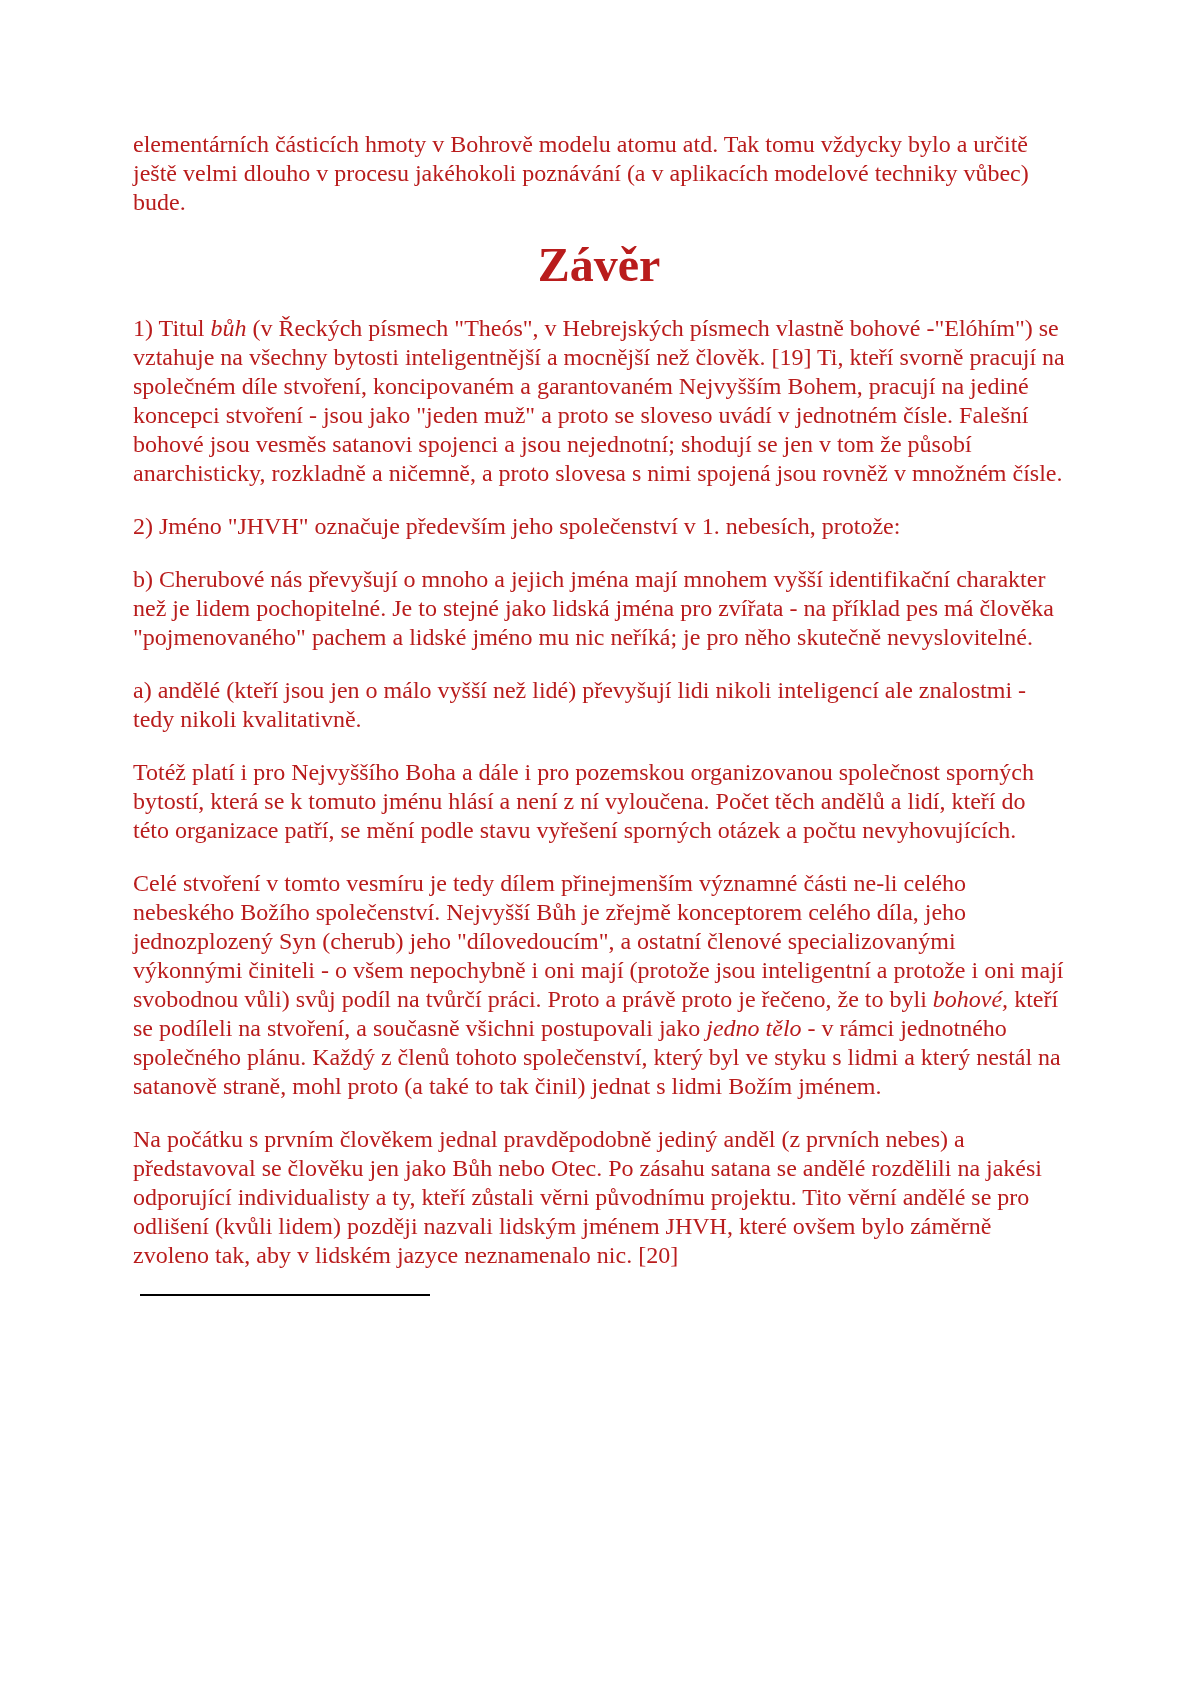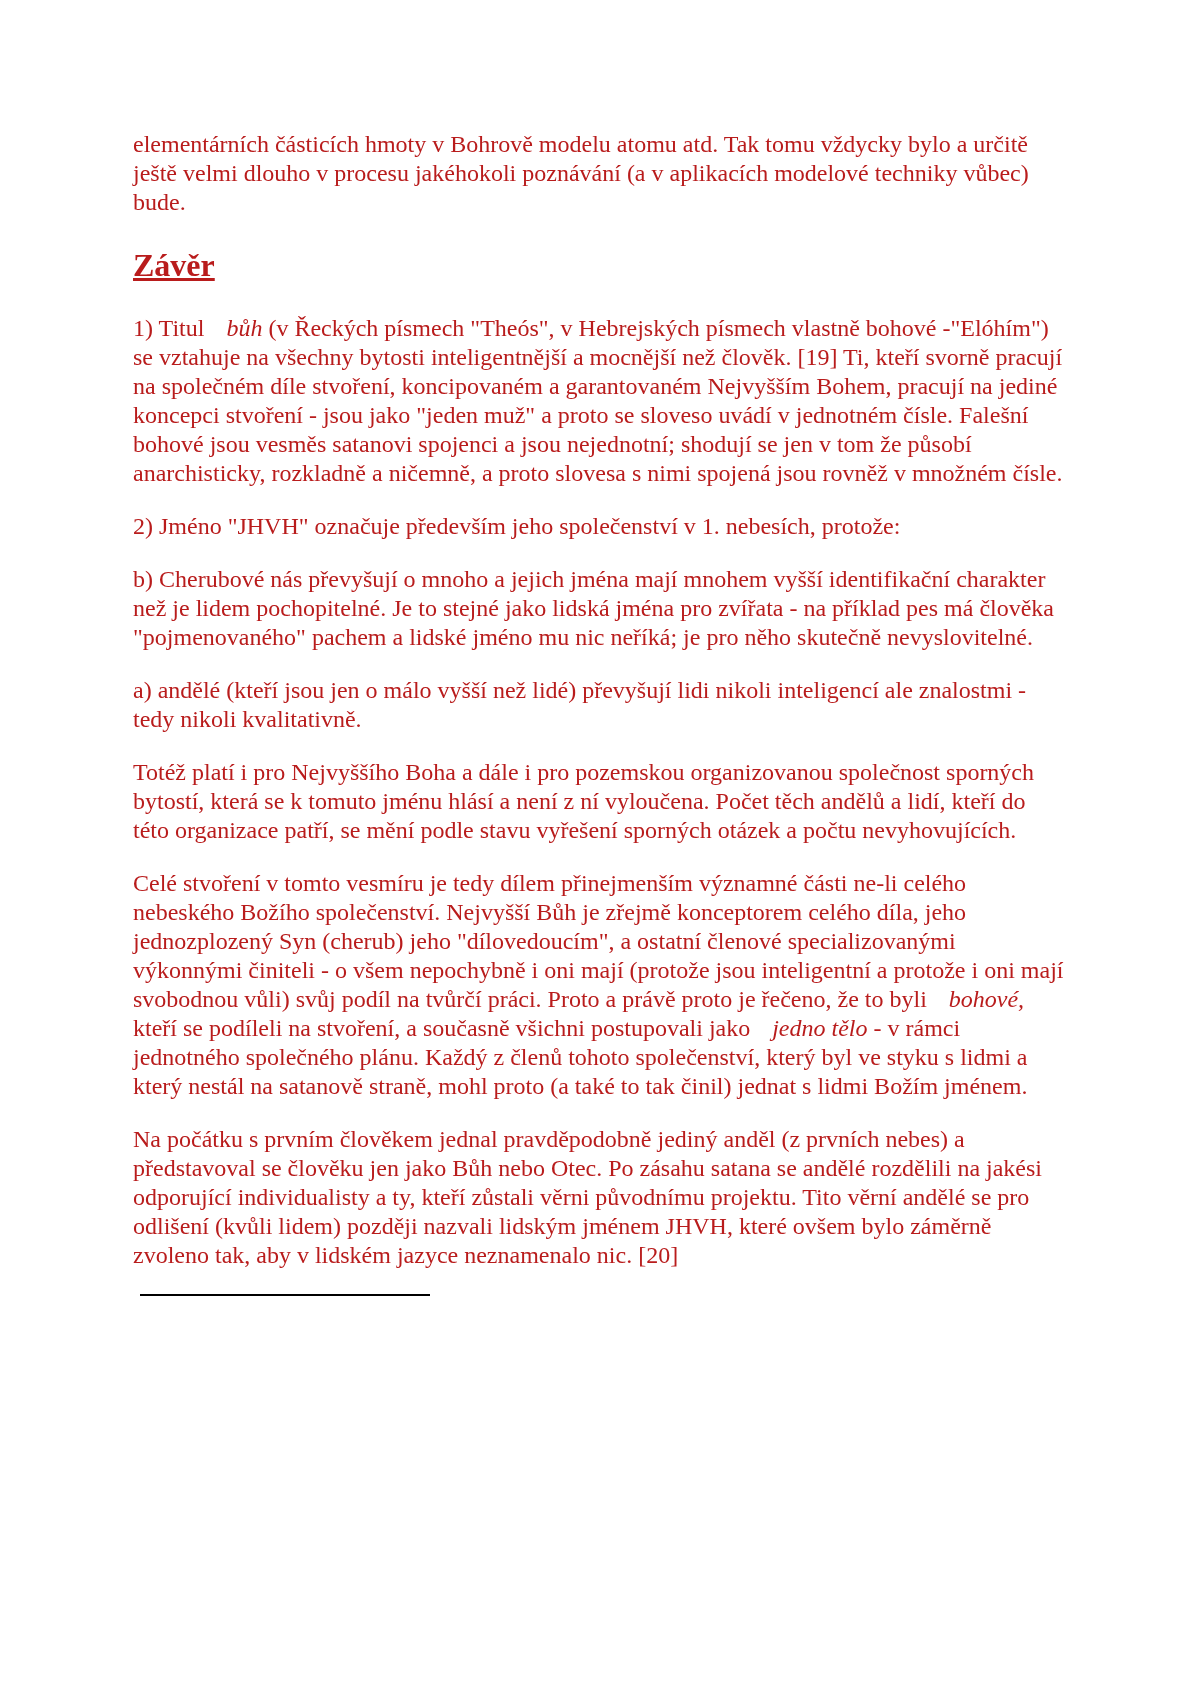--- a/index.html
+++ b/index.html
@@ -23,28 +23,28 @@
     left: 133px;
     top: 130px;
     width: 932px;
     text-align: left;
   }
   .content p {
     margin: 0 0 24px 0;
     padding: 0;
   }
   h1.heading {
-    font-size: 32px;
+    font-size: 48px;
     line-height: 48px;
     font-weight: bold;
+    text-align: center;
     margin: 22px 0 25px 0;
     padding: 0;
-    text-decoration: underline;
   }
-  .italic { font-style: italic; margin-left: 16px; }
+  .italic { font-style: italic; }
   hr.separator {
     border: none;
     border-top: 2px solid #000000;
     width: 290px;
     margin: 10px 0 0 7px;
   }
 </style>
 </head>
 <body>
 

